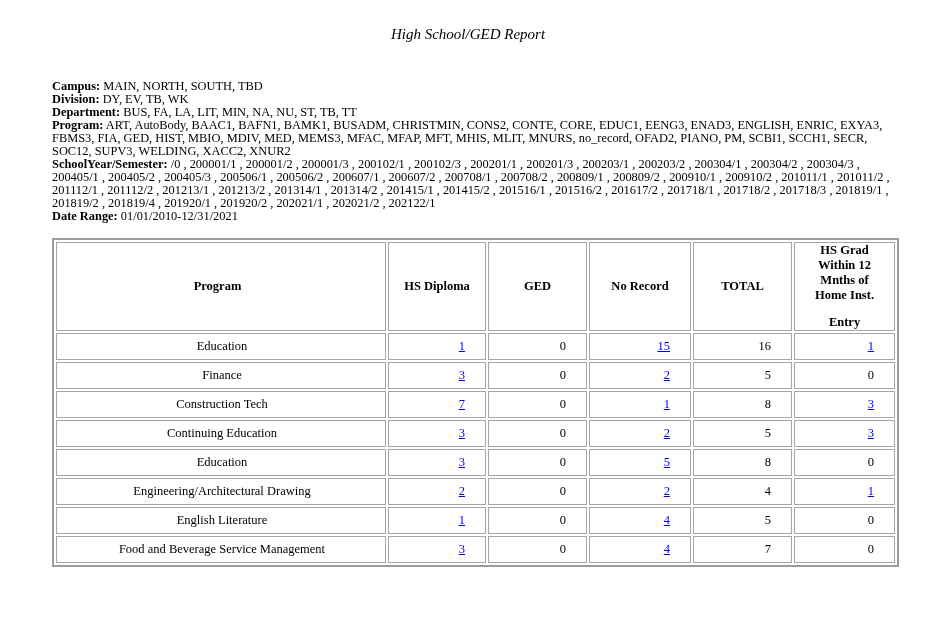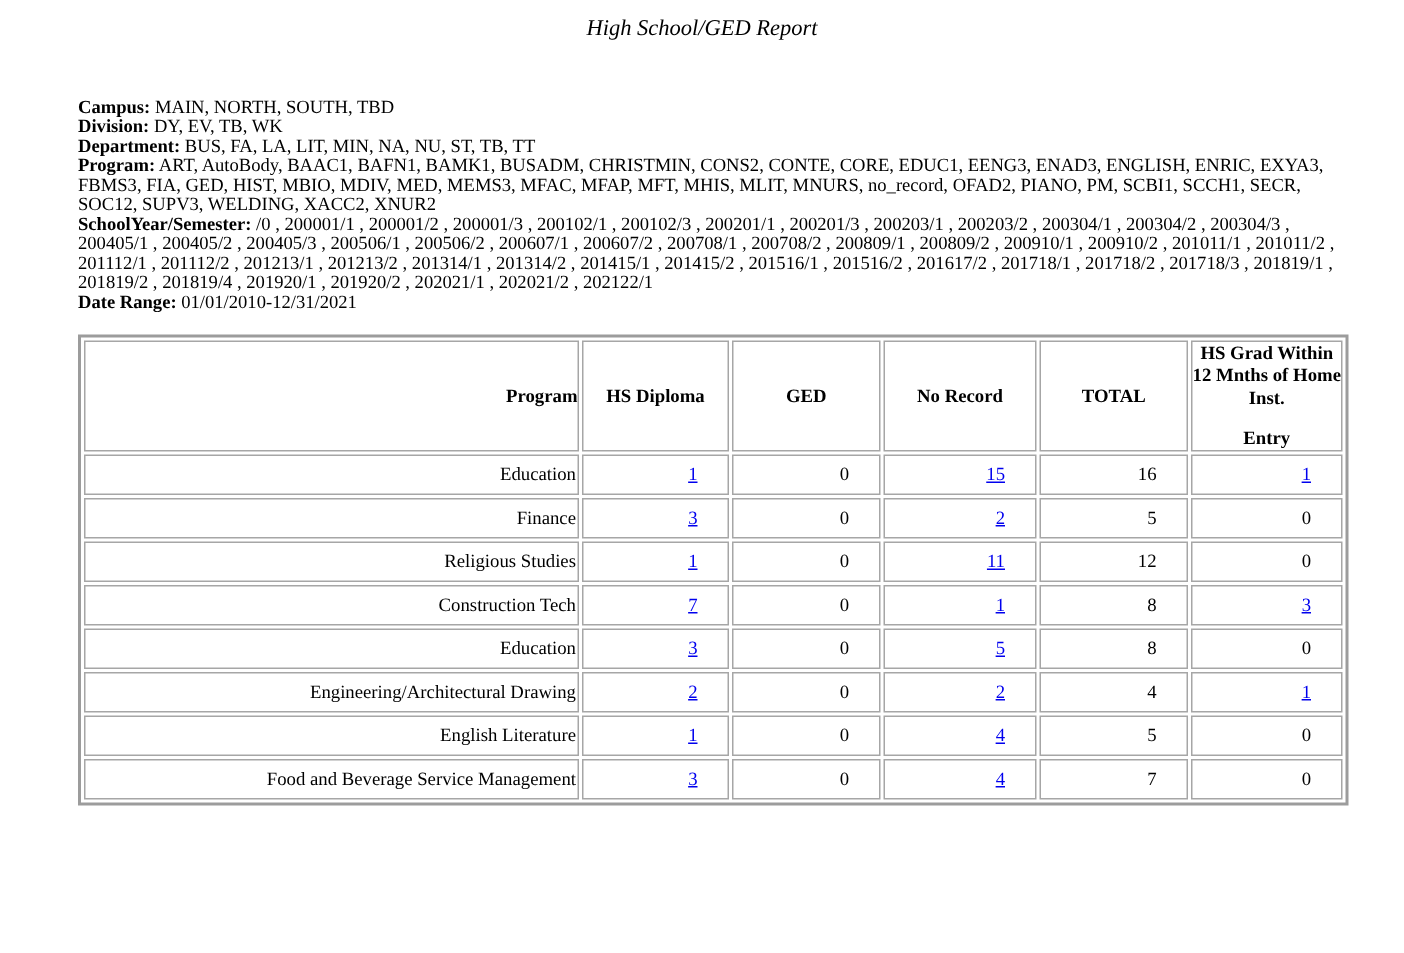--- a/index.html
+++ b/index.html
@@ -3,21 +3,21 @@
 <meta charset="utf-8">
 <style>
   html, body { margin: 0; padding: 0; }
   body {
     width: 936px; height: 635px; overflow: hidden;
     background: #ffffff; color: #000000;
     font-family: "Liberation Serif", serif;
   }
   .title {
     text-align: center; font-style: italic;
-    font-size: 15px; padding-top: 11px;
+    font-size: 15px; padding-top: 26px;
   }
   .meta {
     margin: 37px 28px 0 52px;
     font-size: 12.4px; line-height: 13px;
   }
   .meta-line b { font-weight: bold; margin-top: 15px; }
   table.report {
     margin: 15px 0 0 52px;
     width: 829px; table-layout: fixed;
     border-spacing: 2px;
@@ -26,23 +26,23 @@
   }
   th, td {
     border: 1px solid #a6a6a6;
     font-size: 12.5px;
     overflow: hidden;
     background: #ffffff;
   }
   th {
     font-weight: bold; text-align: center;
     vertical-align: middle; height: 66px;
-    padding: 0 0;
+    padding: 0 10px;
   }
-  th.program, td.program { text-align: right; padding-left: 3px; }
+  th.program, td.program { text-align: center; padding-left: 3px; }
   td { height: 23px; vertical-align: middle; }
   td.num { text-align: right; padding-right: 20px; }
   a.cell-link { color: #0000EE; text-decoration: underline; cursor: pointer; }
   .entry-line { margin-top: 12px; }
   .hl {
     display: inline-block;
     border: 3px solid #ee0000;
     padding: 0 3px;
     margin: -4px -2px;
     line-height: 15px;
@@ -95,33 +95,33 @@
       </tr>
       <tr>
         <td class="program">Finance</td>
         <td class="num"><a class="cell-link" href="#">3</a></td>
         <td class="num"><span>0</span></td>
         <td class="num"><a class="cell-link" href="#">2</a></td>
         <td class="num"><span>5</span></td>
         <td class="num"><span>0</span></td>
       </tr>
       <tr>
-        <td class="program">Religious Studies</td>
-        <td class="num"><a class="cell-link" href="#">1</a></td>
-        <td class="num"><span>0</span></td>
-        <td class="num"><a class="cell-link" href="#">11</a></td>
-        <td class="num"><span>12</span></td>
-        <td class="num"><span>0</span></td>
-      </tr>
-      <tr>
         <td class="program">Construction Tech</td>
         <td class="num"><a class="cell-link" href="#">7</a></td>
         <td class="num"><span>0</span></td>
         <td class="num"><a class="cell-link" href="#">1</a></td>
         <td class="num"><span>8</span></td>
+        <td class="num"><a class="cell-link" href="#">3</a></td>
+      </tr>
+      <tr>
+        <td class="program">Continuing Education</td>
+        <td class="num"><a class="cell-link" href="#">3</a></td>
+        <td class="num"><span>0</span></td>
+        <td class="num"><a class="cell-link" href="#">2</a></td>
+        <td class="num"><span>5</span></td>
         <td class="num"><a class="cell-link" href="#">3</a></td>
       </tr>
       <tr>
         <td class="program">Education</td>
         <td class="num"><a class="cell-link" href="#">3</a></td>
         <td class="num"><span>0</span></td>
         <td class="num"><a class="cell-link" href="#">5</a></td>
         <td class="num"><span>8</span></td>
         <td class="num"><span>0</span></td>
       </tr>

